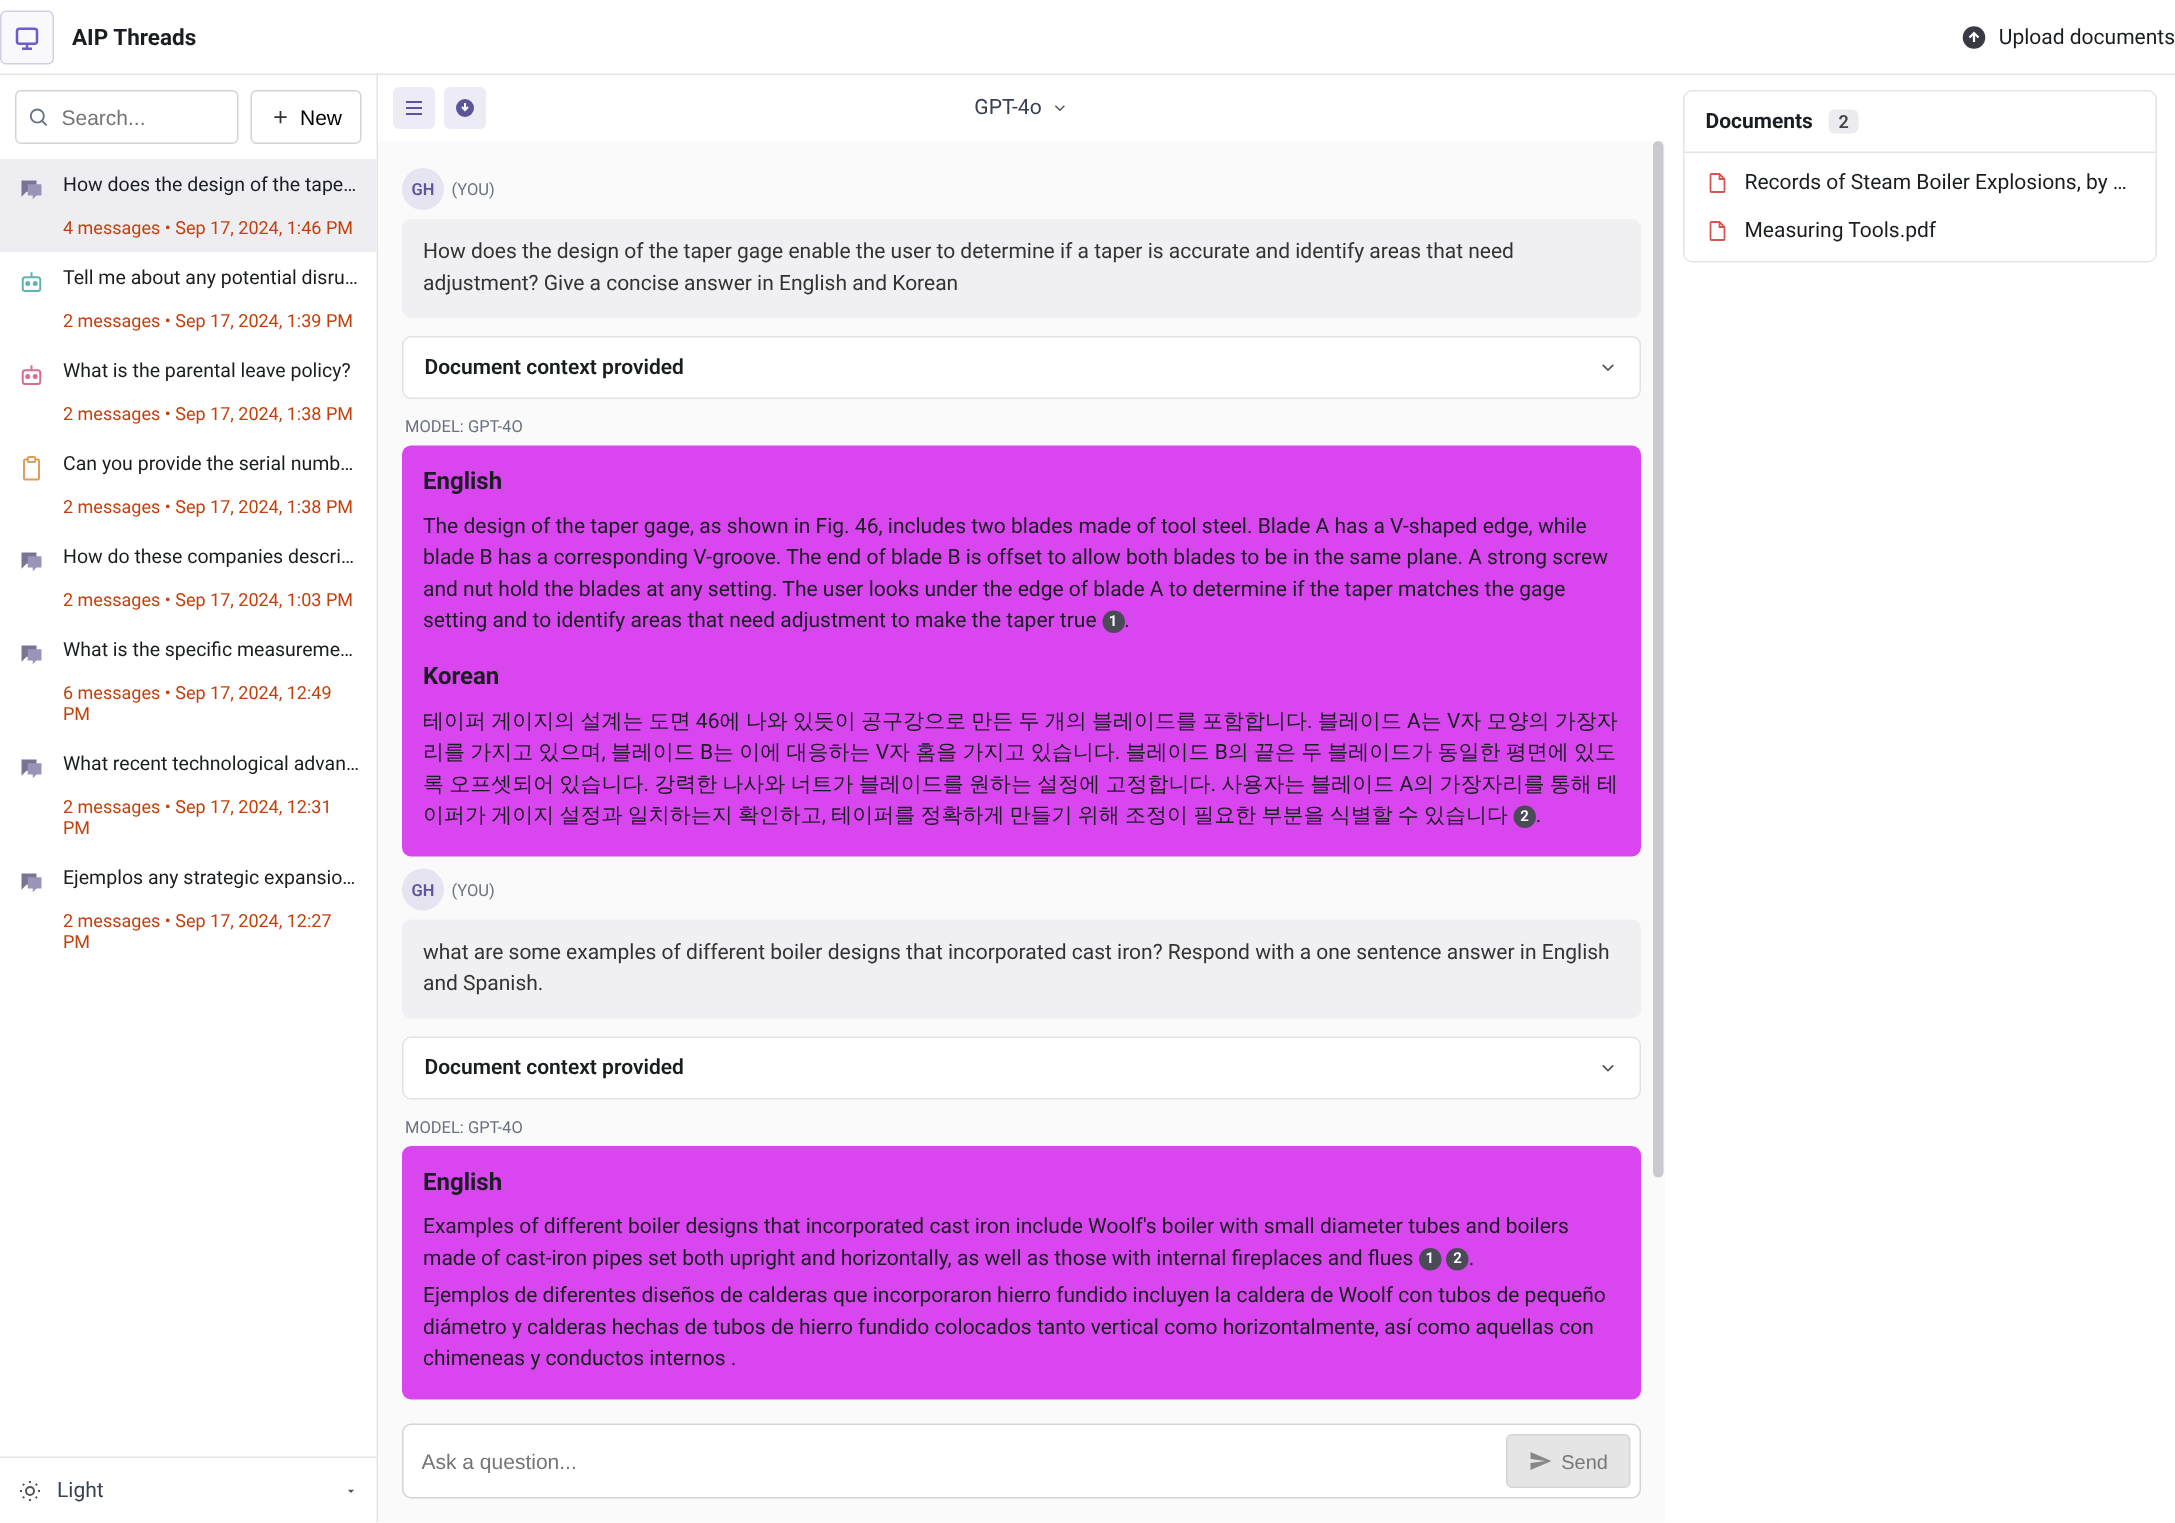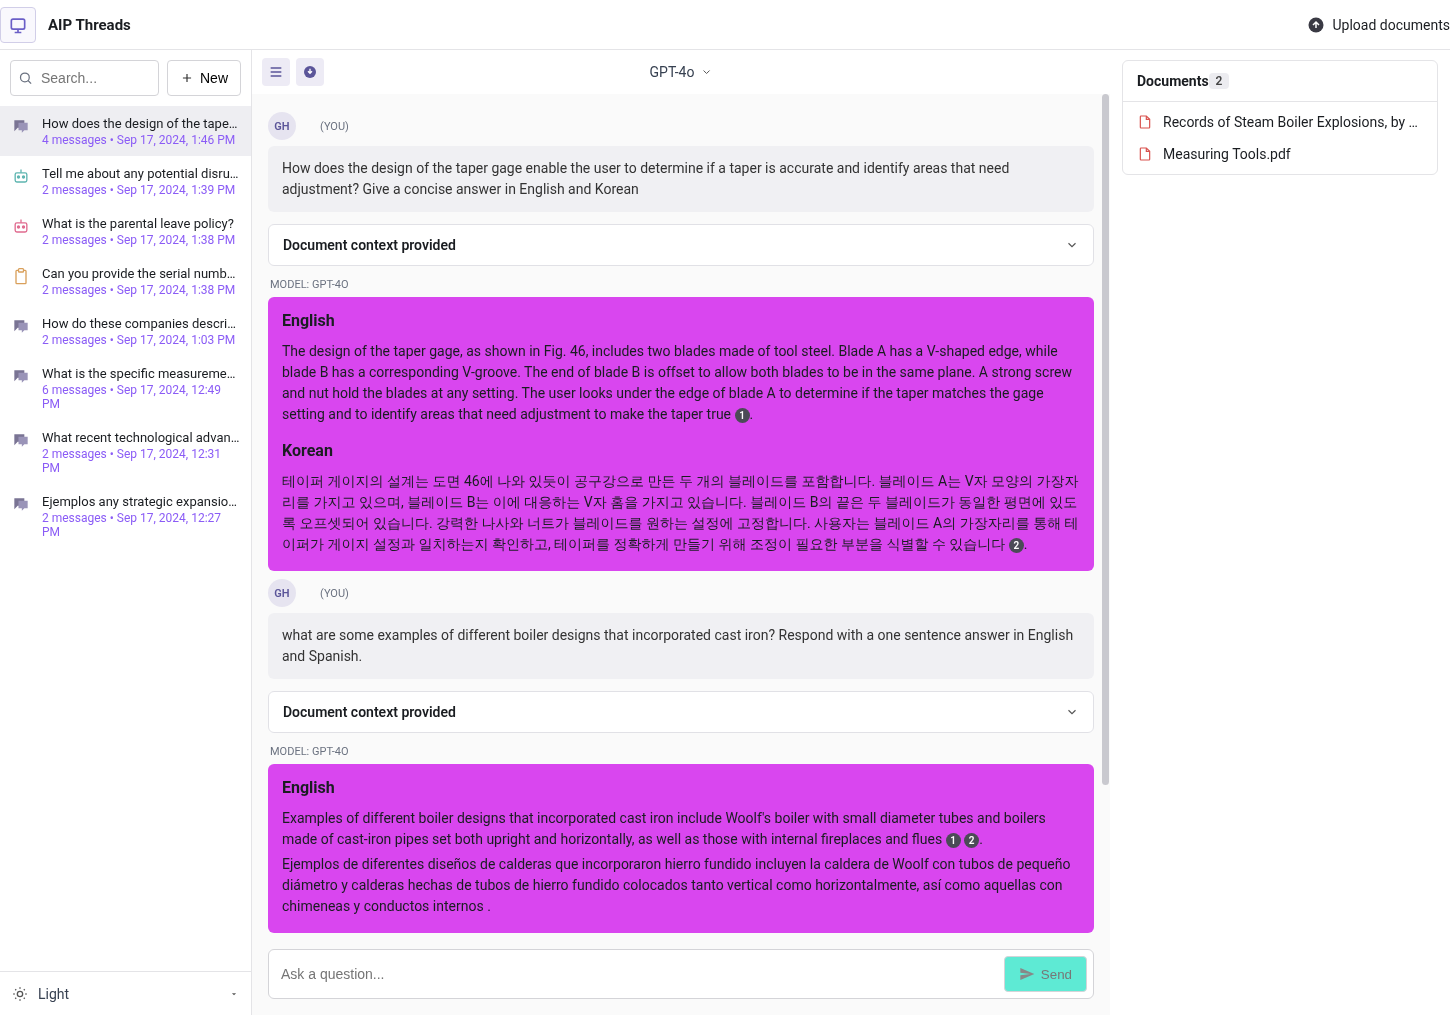--- a/index.html
+++ b/index.html
@@ -16,49 +16,49 @@
 .search { flex: 1; position: relative; }
 .search input { width: 100%; height: 36px; padding: 0 10px 0 30px; border: 1px solid #d4d4d8; border-radius: 4px; font-size: 14px; }
 .search .sicon { position: absolute; left: 8px; top: 50%; transform: translateY(-50%); color: #6b7280; }
 .newbtn { height: 36px; padding: 0 12px; border: 1px solid #d4d4d8; border-radius: 4px; background: #fff; display: flex; align-items: center; gap: 6px; cursor: pointer; font-size: 14px; }
 .threads { flex: 1; overflow-y: auto; }
 .thread { display: flex; gap: 10px; padding: 10px 10px 8px 10px; cursor: pointer; border-bottom: 1px solid transparent; }
 .thread.active { background: #eeeef2; }
 .thread .ticon { width: 22px; height: 22px; flex-shrink: 0; display: flex; align-items: center; justify-content: center; }
 .thread .ttext { flex: 1; min-width: 0; }
 .thread .ttitle { font-size: 13px; white-space: nowrap; overflow: hidden; text-overflow: ellipsis; }
-.thread .tmeta { font-size: 12px; color: #8b5cf6; margin-top: 2px; }
+.thread .tmeta { font-size: 12px; color: #c2410c; margin-top: 14px; }
 .theme { height: 44px; border-top: 1px solid #e4e4e7; display: flex; align-items: center; padding: 0 12px; gap: 10px; color: #374151; cursor:pointer; }
 .theme .spacer { flex: 1; }
 .center { flex: 1; display: flex; min-width: 0; }
 .convo-wrap { flex: 1; display: flex; flex-direction: column; min-width: 0; background: #fafafa; }
 .convo-header { display: flex; align-items: center; height: 44px; padding: 0 10px; position: relative; background:#fff; }
 .hicons { display: flex; gap: 6px; }
 .hicon { width: 28px; height: 28px; border-radius: 4px; background: #edebf5; display: flex; align-items: center; justify-content: center; color: #5b5599; cursor:pointer; }
 .model-sel { position: absolute; left: 50%; transform: translateX(-50%); display: flex; align-items: center; gap: 6px; color: #374151; cursor:pointer; }
 .messages { flex: 1; overflow-y: auto; padding: 10px 16px 0 16px; }
-.msg-from { display: flex; align-items: center; gap: 24px; margin: 8px 0 6px 0; }
+.msg-from { display: flex; align-items: center; gap: 5px; margin: 8px 0 6px 0; }
 .from-badge { width: 28px; height: 28px; border-radius: 50%; background: #e6e4f0; color: #5b5599; font-size: 11px; font-weight: 600; display: flex; align-items: center; justify-content: center; }
 .from-you { font-size: 11px; color: #6b7280; }
 .bubble { border-radius: 6px; padding: 12px 14px; font-size: 14px; line-height: 1.5; }
 .bubble.user { background: #f0f0f3; color:#333; }
 .ctx { border: 1px solid #e1e1e6; border-radius: 6px; padding: 12px 14px; margin: 12px 0; display: flex; align-items: center; justify-content: space-between; font-weight: 600; font-size: 14px; background:#fff; cursor:pointer; }
 .model-lbl { font-size: 11px; color: #6b7280; margin: 10px 0 6px 2px; }
 .bubble.assistant { background: #d946ef; }
 .bubble h3 { font-size: 16px; font-weight: 700; margin-bottom: 8px; }
 .bubble h3.mt { margin-top: 14px; }
 .bubble p { margin-bottom: 4px; }
 .cite { display: inline-flex; align-items: center; justify-content: center; width: 15px; height: 15px; border-radius: 50%; background: #4b4b57; color: #fff; font-size: 10px; font-weight:600; vertical-align: middle; }
 .composer { padding: 12px 16px 16px 16px; }
 .composer-inner { border: 1px solid #d4d4d8; border-radius: 6px; display: flex; align-items: center; padding: 6px 6px 6px 12px; background:#fff; }
 .composer input { flex: 1; border: none; outline: none; font-size: 14px; height: 32px; }
-.sendbtn { height: 36px; padding: 0 14px; border: 1px solid #d4d4d8; border-radius: 4px; background: #5eead4; color: #777; display: flex; align-items: center; gap: 6px; cursor: pointer; }
+.sendbtn { height: 36px; padding: 0 14px; border: 1px solid #d4d4d8; border-radius: 4px; background: #e5e5e5; color: #777; display: flex; align-items: center; gap: 6px; cursor: pointer; }
 .docs { width: 340px; padding: 10px 12px 0 12px; }
 .docs-panel { border: 1px solid #e4e4e7; border-radius: 6px; background:#fff; }
-.docs-head { display: flex; align-items: center; padding: 12px 14px; font-weight: 700; }
+.docs-head { display: flex; align-items: center; gap: 10px; padding: 12px 14px; font-weight: 700; }
 .count-badge { background: #ececf0; border-radius: 4px; padding: 1px 7px; font-size: 12px; font-weight: 600; color:#444; }
 .docs-list { border-top: 1px solid #e4e4e7; padding: 4px 0; }
 .doc-item { display: flex; align-items: center; gap: 10px; padding: 8px 14px; font-size: 14px; cursor:pointer; }
 .doc-item span.dn { white-space: nowrap; overflow: hidden; text-overflow: ellipsis; }
 .pdf-icon { color:#d9534f; flex-shrink:0; }
 svg { display: block; }
 .scrollbar-track { position:absolute; right:1px; top:0; width:7px; height:100%; }
 .scrollbar-thumb { position:absolute; right:0; width:7px; background:#c9c9cf; border-radius:4px; }
 </style>
 </head>

